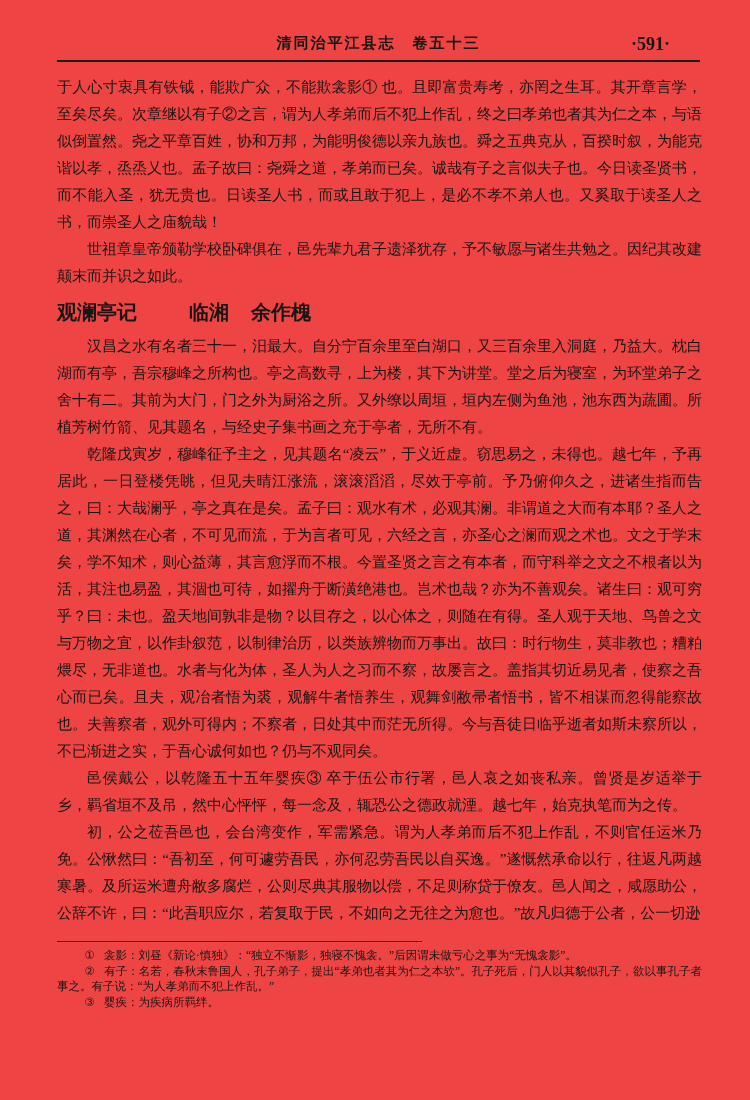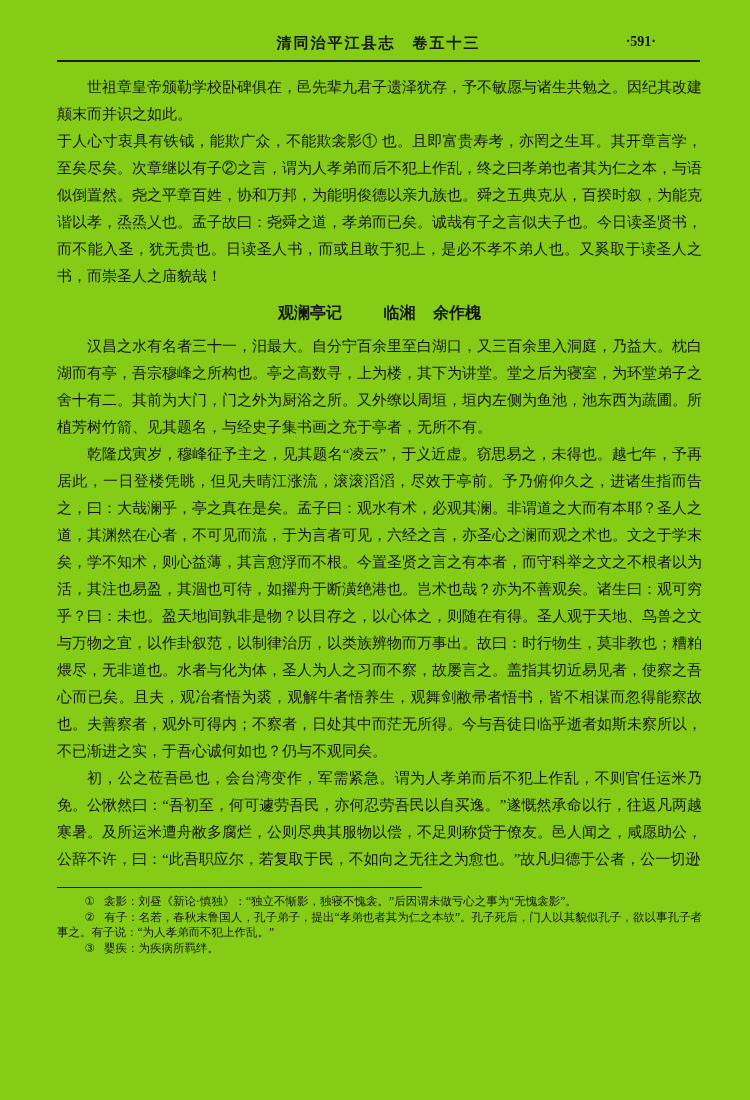--- a/index.html
+++ b/index.html
@@ -1,19 +1,19 @@
 <!DOCTYPE html>
 <html><head>
 <meta charset="utf-8">
 <style>
   html,body{margin:0;padding:0;}
   .page{
     position:relative;
     width:750px;height:1100px;
-    background:#84cc16;
+    background:#ef4444;
     color:#161616;
     font-family:"Liberation Serif","DejaVu Serif",serif;
     box-sizing:border-box;
     overflow:hidden;
   }
   .header{
     position:relative;
     margin:34px 50px 0 57px;
     height:26px;
     border-bottom:2px solid #1d1d1d;
@@ -21,37 +21,37 @@
   .header-title{
     position:absolute;
     left:0;right:0;
     text-align:center;
     font-size:15px;
     font-weight:bold;
     letter-spacing:2px;
   }
   .header-page{
     position:absolute;
-    right:44px;top:0;
-    font-size:14px;
+    right:30px;top:0;
+    font-size:18px;
     font-weight:bold;
   }
   .body-text{
     margin:12px 48px 0 57px;
     font-size:15px;
     line-height:27px;
     text-align:justify;
     text-justify:inter-ideograph;
   }
   .para{margin:0;text-indent:2em;}
   .para.noindent{text-indent:0;}
   .section-heading{
-    text-align:center;
+    text-align:left;
     font-weight:bold;
-    font-size:16px;
+    font-size:20px;
     margin:9px 0 7px 0;
     line-height:27px;
   }
   .section-heading .place{margin-left:2.6em;}
   .section-heading .author{margin-left:1.1em;}
   .footnote-divider{
     width:365px;
     border:none;
     border-top:1.5px solid #1d1d1d;
     margin:14px 0 6px 57px;
@@ -70,31 +70,32 @@
 
 <div class="page">
 
   <div class="header">
     <div class="header-title">清同治平江县志　卷五十三</div>
     <div class="header-page">·591·</div>
   </div>
 
   <div class="body-text">
 
+    <p class="para noindent">于人心寸衷具有铁钺，能欺广众，不能欺衾影① 也。且即富贵寿考，亦罔之生耳。其开章言学，至矣尽矣。次章继以有子②之言，谓为人孝弟而后不犯上作乱，终之曰孝弟也者其为仁之本，与语似倒置然。尧之平章百姓，协和万邦，为能明俊德以亲九族也。舜之五典克从，百揆时叙，为能克谐以孝，烝烝乂也。孟子故曰：尧舜之道，孝弟而已矣。诚哉有子之言似夫子也。今日读圣贤书，而不能入圣，犹无贵也。日读圣人书，而或且敢于犯上，是必不孝不弟人也。又奚取于读圣人之书，而崇圣人之庙貌哉！</p>
     <p class="para">世祖章皇帝颁勒学校卧碑俱在，邑先辈九君子遗泽犹存，予不敏愿与诸生共勉之。因纪其改建颠末而并识之如此。</p>
-    <p class="para noindent">于人心寸衷具有铁钺，能欺广众，不能欺衾影① 也。且即富贵寿考，亦罔之生耳。其开章言学，至矣尽矣。次章继以有子②之言，谓为人孝弟而后不犯上作乱，终之曰孝弟也者其为仁之本，与语似倒置然。尧之平章百姓，协和万邦，为能明俊德以亲九族也。舜之五典克从，百揆时叙，为能克谐以孝，烝烝乂也。孟子故曰：尧舜之道，孝弟而已矣。诚哉有子之言似夫子也。今日读圣贤书，而不能入圣，犹无贵也。日读圣人书，而或且敢于犯上，是必不孝不弟人也。又奚取于读圣人之书，而崇圣人之庙貌哉！</p>
 
     <div class="section-heading">
       <span class="title">观澜亭记</span><span class="place">临湘</span><span class="author">余作槐</span>
     </div>
 
     <p class="para">汉昌之水有名者三十一，汨最大。自分宁百余里至白湖口，又三百余里入洞庭，乃益大。枕白湖而有亭，吾宗穆峰之所构也。亭之高数寻，上为楼，其下为讲堂。堂之后为寝室，为环堂弟子之舍十有二。其前为大门，门之外为厨浴之所。又外缭以周垣，垣内左侧为鱼池，池东西为蔬圃。所植芳树竹箭、见其题名，与经史子集书画之充于亭者，无所不有。</p>
     <p class="para">乾隆戊寅岁，穆峰征予主之，见其题名“凌云”，于义近虚。窃思易之，未得也。越七年，予再居此，一日登楼凭眺，但见夫晴江涨流，滚滚滔滔，尽效于亭前。予乃俯仰久之，进诸生指而告之，曰：大哉澜乎，亭之真在是矣。孟子曰：观水有术，必观其澜。非谓道之大而有本耶？圣人之道，其渊然在心者，不可见而流，于为言者可见，六经之言，亦圣心之澜而观之术也。文之于学末矣，学不知术，则心益薄，其言愈浮而不根。今置圣贤之言之有本者，而守科举之文之不根者以为活，其注也易盈，其涸也可待，如擢舟于断潢绝港也。岂术也哉？亦为不善观矣。诸生曰：观可穷乎？曰：未也。盈天地间孰非是物？以目存之，以心体之，则随在有得。圣人观于天地、鸟兽之文与万物之宜，以作卦叙范，以制律治历，以类族辨物而万事出。故曰：时行物生，莫非教也；糟粕煨尽，无非道也。水者与化为体，圣人为人之习而不察，故屡言之。盖指其切近易见者，使察之吾心而已矣。且夫，观冶者悟为裘，观解牛者悟养生，观舞剑敝帚者悟书，皆不相谋而忽得能察故也。夫善察者，观外可得内；不察者，日处其中而茫无所得。今与吾徒日临乎逝者如斯未察所以，不已渐进之实，于吾心诚何如也？仍与不观同矣。</p>
 
 
+    <p class="para">邑侯戴公，以乾隆五十五年婴疾③ 卒于伍公市行署，邑人哀之如丧私亲。曾贤是岁适举于乡，羁省垣不及吊，然中心怦怦，每一念及，辄恐公之德政就湮。越七年，始克执笔而为之传。</p>
     <p class="para">初，公之莅吾邑也，会台湾变作，军需紧急。谓为人孝弟而后不犯上作乱，不则官任运米乃免。公愀然曰：“吾初至，何可遽劳吾民，亦何忍劳吾民以自买逸。”遂慨然承命以行，往返凡两越寒暑。及所运米遭舟敝多腐烂，公则尽典其服物以偿，不足则称贷于僚友。邑人闻之，咸愿助公，公辞不许，曰：“此吾职应尔，若复取于民，不如向之无往之为愈也。”故凡归德于公者，公一切逊</p>
 
   </div>
 
   <hr class="footnote-divider">
 
   <div class="footnotes">
     <p class="footnote">
       <span class="fn-marker">①</span><span>衾影：刘昼《新论·慎独》：“独立不惭影，独寝不愧衾。”后因谓未做亏心之事为“无愧衾影”。</span>
     </p>

